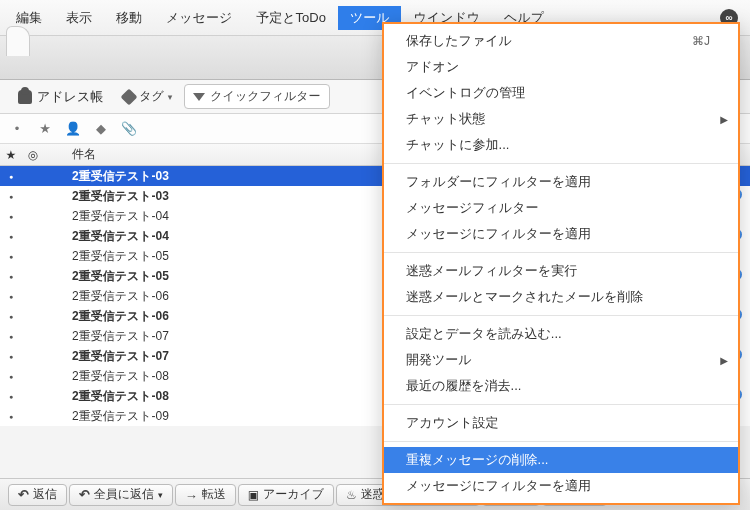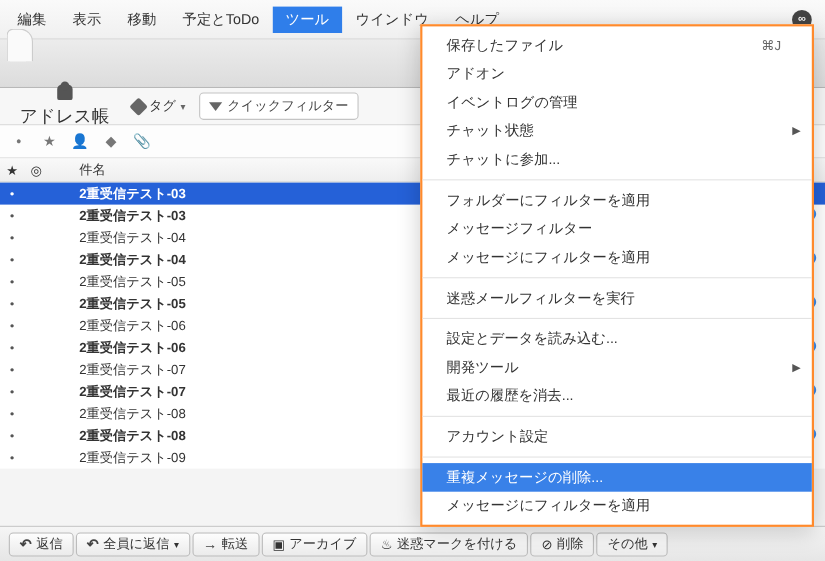--- a/index.html
+++ b/index.html
@@ -8,21 +8,21 @@
     .menubar { height: 36px; background: linear-gradient(#fafafa, #f0f0f0); display: flex; align-items: center; padding: 0 4px; border-bottom: 1px solid #d0d0d0; }
     .menubar-item { padding: 3px 12px; cursor: default; font-size: 13px; }
     .menubar-item.active { background: #2f7eea; color: #fff; border-radius: 0; }
     .menubar-spacer { flex: 1; }
     .cc-icon { width: 18px; height: 18px; border-radius: 9px; background: #444; color: #fff; display: flex; align-items: center; justify-content: center; font-size: 10px; font-weight: bold; margin-right: 8px; }
     
     .toolbar-area { height: 44px; background: linear-gradient(#ececec, #dcdcdc); border-bottom: 1px solid #b8b8b8; display: flex; align-items: center; padding: 0 8px; gap: 16px; }
     .tab-curve { position: absolute; top: 26px; left: 6px; width: 24px; height: 30px; background: #fafafa; border: 1px solid #ccc; border-bottom: none; border-top-right-radius: 12px; border-top-left-radius: 6px; }
     
     .toolbar-row2 { height: 34px; background: #f7f7f7; border-bottom: 1px solid #d5d5d5; display: flex; align-items: center; padding: 0 10px; gap: 12px; }
-    .addr-btn { display: flex; align-items: center; gap: 5px; padding: 3px 8px; font-size: 16px; flex-direction: column; }
+    .addr-btn { display: flex; align-items: center; gap: 5px; padding: 3px 8px; font-size: 13px; }
     .tag-btn { display: flex; align-items: center; gap: 4px; font-size: 12px; }
     .filter-btn { display: flex; align-items: center; gap: 5px; font-size: 12px; color: #444; background: #fff; border: 1px solid #c4c4c4; border-radius: 4px; padding: 3px 8px; justify-content: center; }
     .person-icon { display: inline-block; width: 14px; height: 14px; background: #555; border-radius: 4px 4px 2px 2px; position: relative; }
     .person-icon::before { content: ""; position: absolute; top: -3px; left: 3px; width: 8px; height: 8px; background: #555; border-radius: 50%; }
     .tag-icon { display: inline-block; width: 12px; height: 12px; background: #666; transform: rotate(45deg); border-radius: 2px; }
     .funnel-icon { display: inline-block; width: 0; height: 0; border-left: 6px solid transparent; border-right: 6px solid transparent; border-top: 8px solid #666; }
     
     .filter-row { height: 30px; background: #fdfdfd; border-bottom: 1px solid #ddd; display: flex; align-items: center; padding: 0 8px; gap: 10px; }
     .filter-row .icon-btn { width: 18px; height: 18px; display: flex; align-items: center; justify-content: center; color: #777; font-size: 13px; }
     .search-box { flex: 0 0 auto; margin-left: auto; width: 20px; }
@@ -58,20 +58,21 @@
     .menu-item .submenu-arrow { position: absolute; right: 10px; font-size: 10px; color: #555; }
     .menu-sep { height: 1px; background: #e3e3e3; margin: 5px 0; }
   </style>
 </head>
 <body>
 
 <div class="menubar">
   <div class="menubar-item">編集</div>
   <div class="menubar-item">表示</div>
   <div class="menubar-item">移動</div>
+  <div class="menubar-item">メッセージ</div>
   <div class="menubar-item">予定とToDo</div>
   <div class="menubar-item active">ツール</div>
   <div class="menubar-item">ウインドウ</div>
   <div class="menubar-item">ヘルプ</div>
   <div class="menubar-spacer"></div>
   <div class="cc-icon">∞</div>
 </div>
 
 <div class="tab-curve"></div>
 
@@ -261,20 +262,23 @@
     <div class="menu-item">
       <span>メッセージフィルター</span>
     </div>
     <div class="menu-item">
       <span>メッセージにフィルターを適用</span>
     </div>
     <div class="menu-sep"></div>
     <div class="menu-item">
       <span>迷惑メールフィルターを実行</span>
     </div>
+    <div class="menu-item">
+      <span>迷惑メールとマークされたメールを削除</span>
+    </div>
     <div class="menu-sep"></div>
     <div class="menu-item">
       <span>設定とデータを読み込む...</span>
     </div>
     <div class="menu-item">
       <span>開発ツール</span>
       <span class="submenu-arrow">▶</span>
     </div>
     <div class="menu-item">
       <span>最近の履歴を消去...</span>

